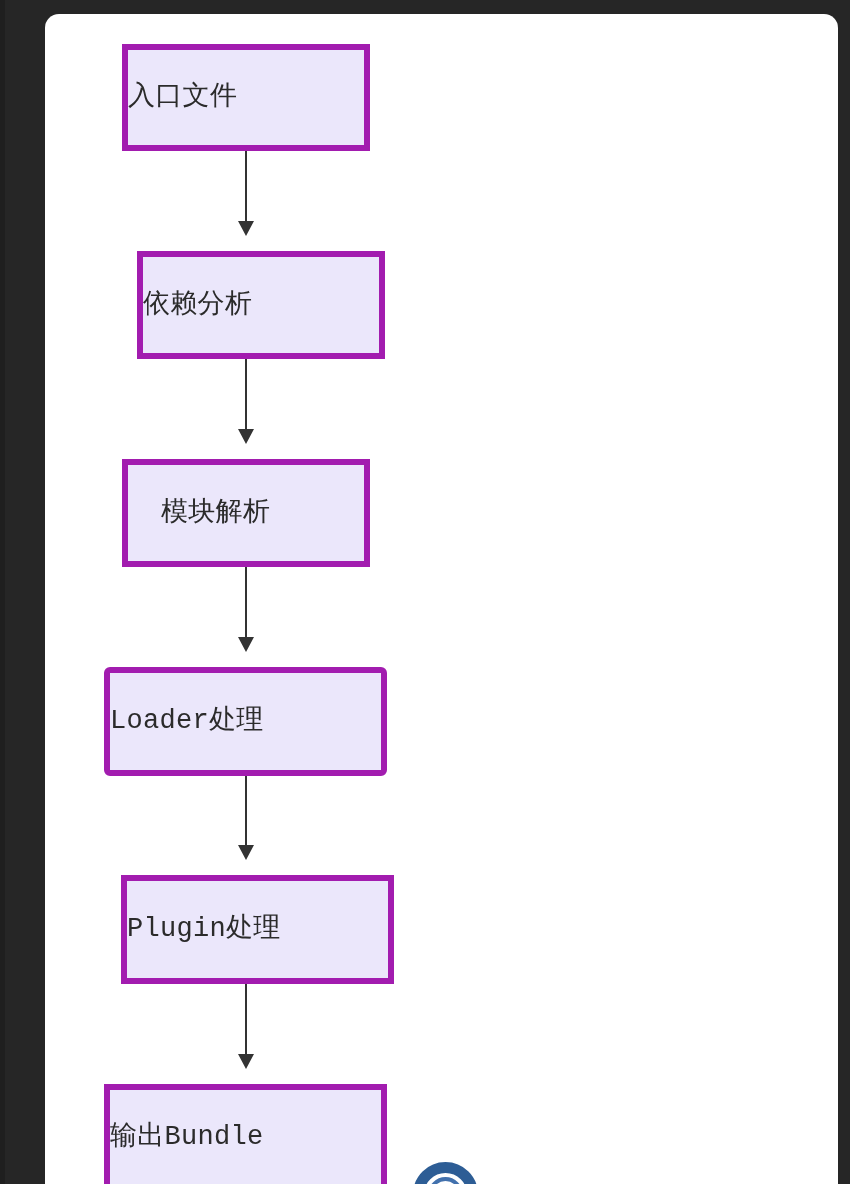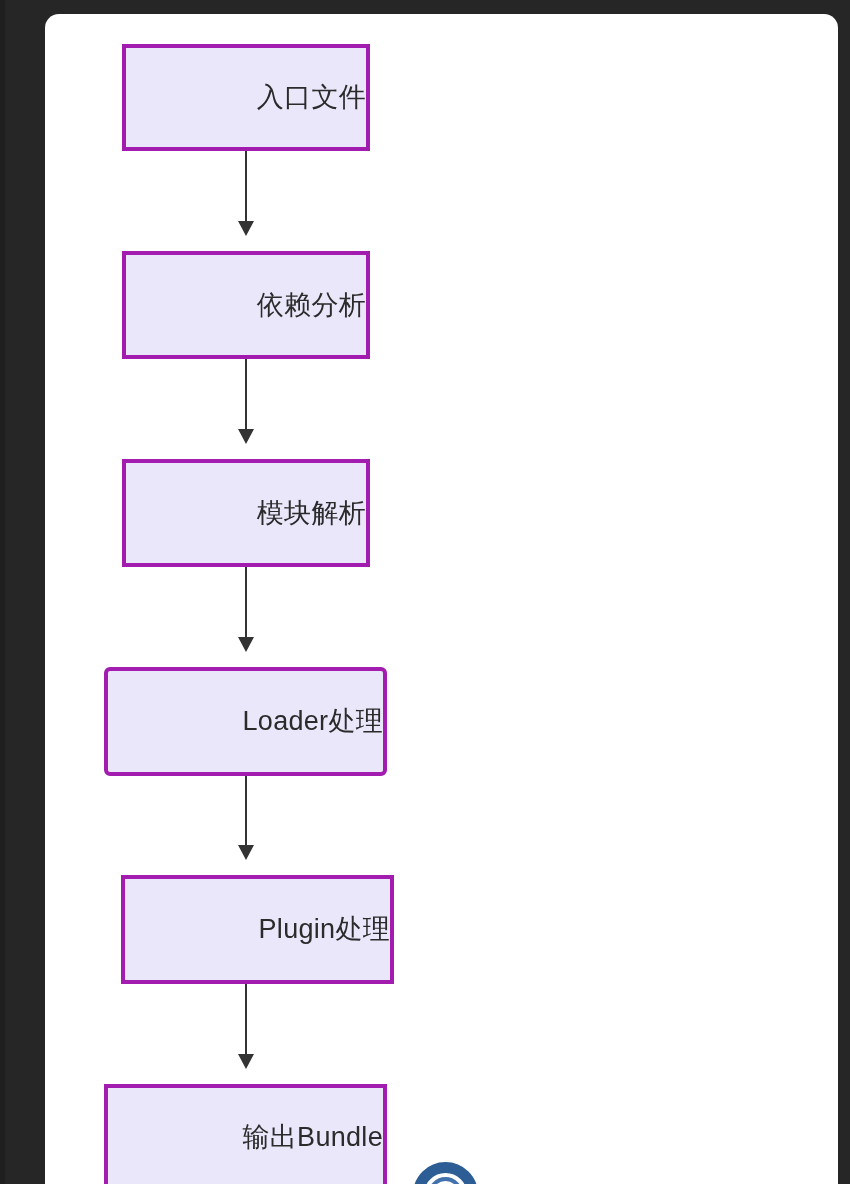--- a/index.html
+++ b/index.html
@@ -50,25 +50,26 @@
     position: absolute;
     left: 0;
     top: 0;
     width: 793px;
     height: 1185px;
   }
 
   .flow-node {
     position: absolute;
     background: #ebe7fb;
-    border: 4px solid #a21caf;
+    border: 6px solid #a21caf;
     box-sizing: border-box;
     display: flex;
     align-items: center;
-    justify-content: flex-end;
+    justify-content: flex-start;
+    font-family: Liberation Mono, monospace;
   }
 
   .flow-node-label {
     font-size: 27px;
     line-height: 1;
     color: #2b2b2b;
     letter-spacing: 0.3px;
     white-space: nowrap;
   }
 
@@ -134,25 +135,25 @@
       <div class="flow-edge" style="left:200px; top:762px; height:69px;"></div>
       <div class="flow-arrowhead" style="left:193px; top:831px;"></div>
 
       <div class="flow-edge" style="left:200px; top:970px; height:70px;"></div>
       <div class="flow-arrowhead" style="left:193px; top:1040px;"></div>
 
       <div class="flow-node" style="left:77px; top:30px; width:248px; height:107px;">
         <span class="flow-node-label">入口文件</span>
       </div>
 
-      <div class="flow-node" style="left:77px; top:237px; width:248px; height:108px;padding-left:34px;">
+      <div class="flow-node" style="left:92px; top:237px; width:248px; height:108px;">
         <span class="flow-node-label">依赖分析</span>
       </div>
 
-      <div class="flow-node" style="left:77px; top:445px; width:248px; height:108px;">
+      <div class="flow-node" style="left:77px; top:445px; width:248px; height:108px;padding-left:33px;">
         <span class="flow-node-label">模块解析</span>
       </div>
 
       <div class="flow-node" style="left:59px; top:653px; width:283px; height:109px;border-radius:6px;">
         <span class="flow-node-label">Loader处理</span>
       </div>
 
       <div class="flow-node" style="left:76px; top:861px; width:273px; height:109px;">
         <span class="flow-node-label">Plugin处理</span>
       </div>

